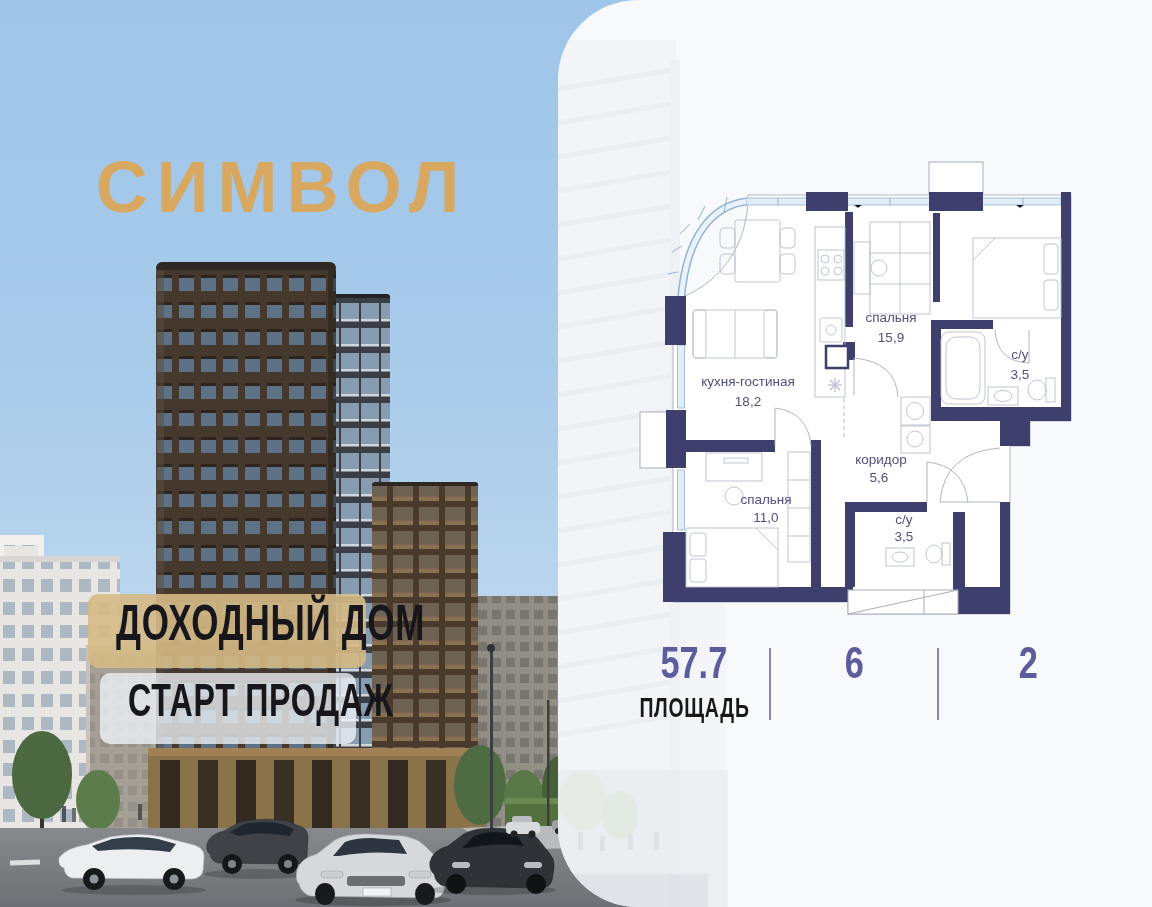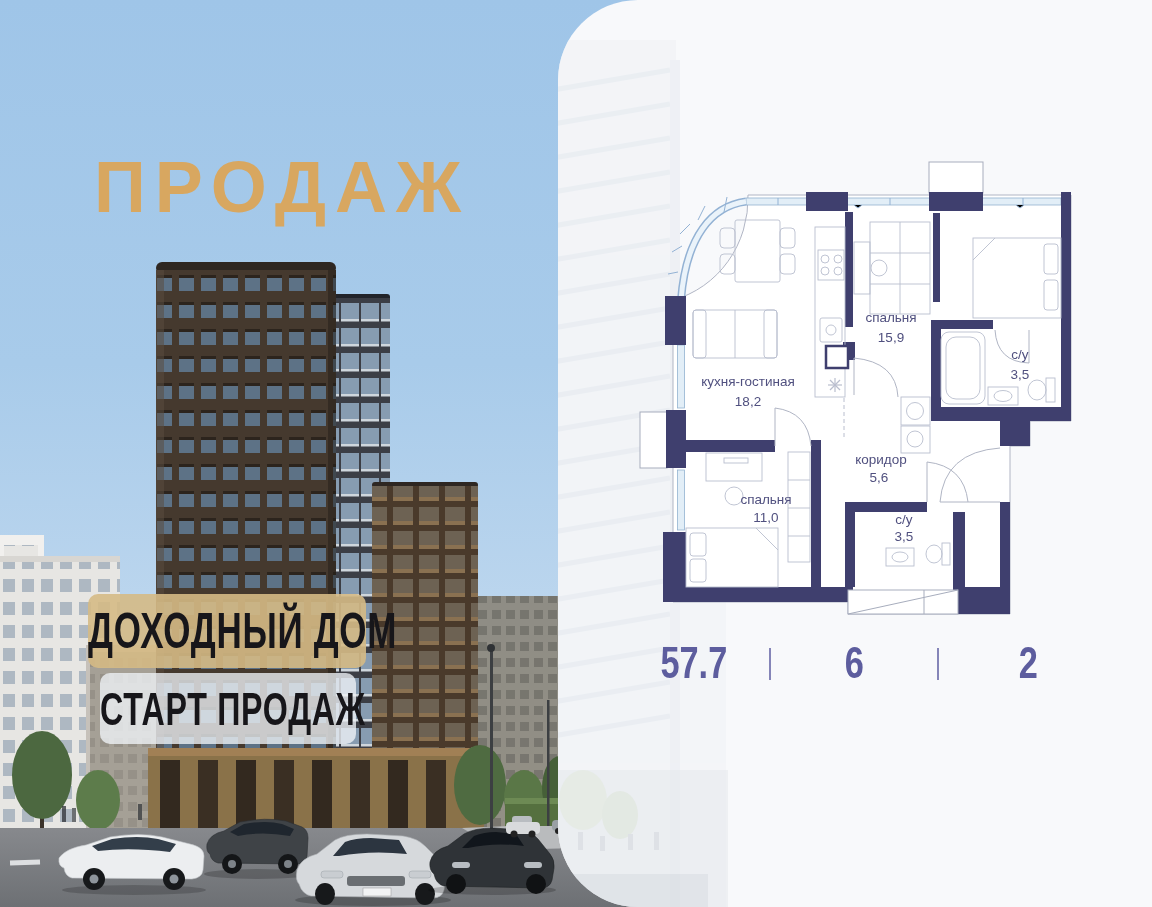--- a/index.html
+++ b/index.html
@@ -16,22 +16,22 @@
   }
   .scene { position:absolute; left:0; top:0; }
 
   .logo {
     position:absolute; left:82px; top:146px; width:400px;
     text-align:center; font-size:72px; font-weight:700;
     letter-spacing:9px; color:#d8a760; white-space:nowrap;
   }
 
   .band {
-    position:absolute; display:flex; align-items:center;
-    padding-left:0; border-radius:10px;
+    position:absolute; display:flex; 
+    padding-left:28px; border-radius:10px;
   }
   .band span{
     font-weight:700; color:#17161a; white-space:nowrap;
     transform-origin:left center; letter-spacing:1px;
   }
   .band-gold { left:88px; top:594px; width:278px; height:74px; background:rgba(213,186,133,.9); }
   .band-gold span { font-size:50px; transform:scaleX(.70); }
   .band-light { left:100px; top:673px; width:256px; height:71px; background:rgba(239,243,247,.78); }
   .band-light span { font-size:46px; transform:scaleX(.70); }
 
@@ -207,21 +207,21 @@
         <rect x="512" y="816" width="20" height="8" rx="3" fill="#b9bdc1"></rect>
         <rect x="506" y="822" width="34" height="12" rx="4" fill="#d8dadc"></rect>
         <circle cx="514" cy="834" r="3.5" fill="#222"></circle>
           <circle cx="532" cy="834" r="3.5" fill="#222"></circle>
         <rect x="552" y="820" width="26" height="11" rx="4" fill="#9aa0a5"></rect>
         <circle cx="558" cy="831" r="3" fill="#222"></circle>
           <circle cx="572" cy="831" r="3" fill="#222"></circle>
       </g>
     </svg>
 
-    <div class="logo">ПРОДАЖ</div>
+    <div class="logo">СИМВОЛ</div>
 
     <div class="band band-gold">
       <span>ДОХОДНЫЙ ДОМ</span>
     </div>
     <div class="band band-light">
       <span>СТАРТ ПРОДАЖ</span>
     </div>
   </div>
 
   <div class="panel">
@@ -420,20 +420,21 @@
         <text x="138" y="354">спальня</text>
         <text x="138" y="372">11,0</text>
         <text x="276" y="374">с/у</text>
         <text x="276" y="391">3,5</text>
       </g>
     </svg>
 
     <div class="stats">
       <div class="stat stat-1">
         <div class="stat-value"><span>57.7</span></div>
+        <div class="stat-label"><span>ПЛОЩАДЬ</span></div>
       </div>
       <div class="stat-divider"></div>
       <div class="stat stat-2">
         <div class="stat-value"><span>6</span></div>
       </div>
       <div class="stat-divider"></div>
       <div class="stat stat-3">
         <div class="stat-value"><span>2</span></div>
       </div>
     </div>

